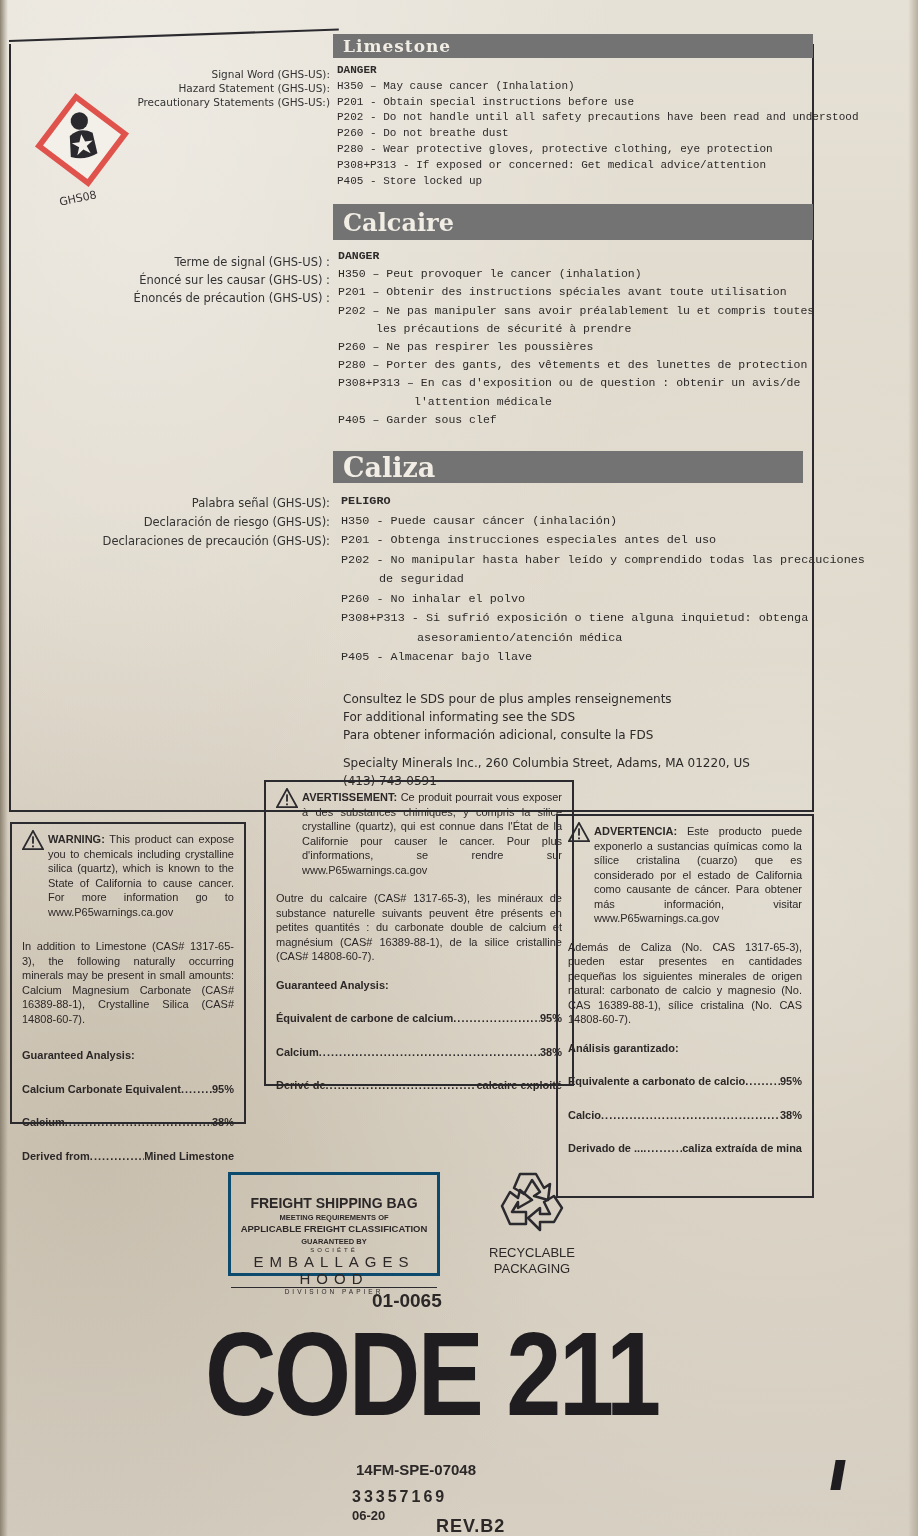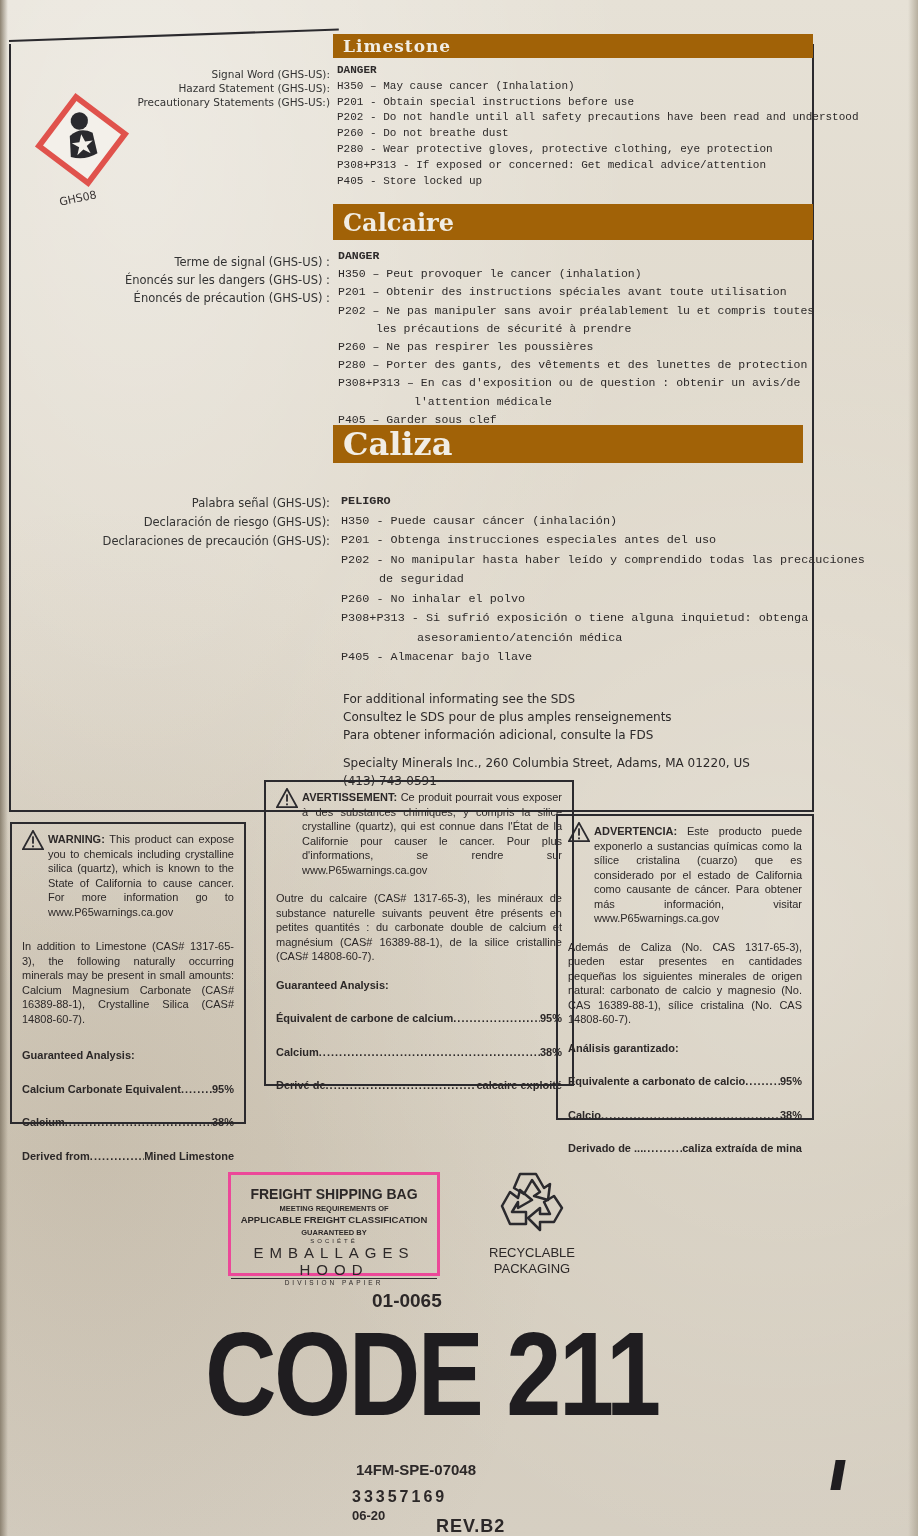--- a/index.html
+++ b/index.html
@@ -35,27 +35,27 @@
     }
     .hazard-pictogram {
       position: absolute; left: 34px; top: 92px; width: 96px; height: 96px;
     }
     .ghs-code {
       position: absolute; left: 59px; top: 192px; font-size: 11px; transform: rotate(-12deg);
       font-family: "DejaVu Sans", sans-serif; color: #3a3535;
     }
 
     .section-band {
-      position: absolute; left: 333px; background: #a16207; color: #f1ede4;
+      position: absolute; left: 333px; background: #737373; color: #f1ede4;
       font-family: "DejaVu Serif", serif; font-weight: bold; padding-left: 10px;
       display: flex; align-items: center;
     }
     .band-limestone { top: 34px; width: 480px; height: 24px; font-size: 17px; letter-spacing: 1px; }
     .band-calcaire { top: 204px; width: 480px; height: 36px; font-size: 24px; }
-    .band-caliza { top: 425px; width: 470px; height: 38px; font-size: 32px; }
+    .band-caliza { top: 451px; width: 470px; height: 32px; font-size: 27px; }
 
     .labels {
       position: absolute; text-align: right; font-size: 12px; color: #333;
       font-family: "DejaVu Sans", sans-serif; line-height: 16px;
     }
     .labels.lime { left: 120px; width: 210px; top: 67px; font-size: 10.5px; line-height: 14px; }
     .labels.fr { left: 110px; width: 220px; top: 253px; font-size: 11.5px; line-height: 18px; }
     .labels.es { left: 90px; width: 240px; top: 494px; font-size: 11.5px; line-height: 19px; }
 
     .statements {
@@ -76,38 +76,38 @@
     .sds-info .gap { height: 10px; }
 
     
     .warn-box {
       position: absolute; border: 2px solid #2b2a2e; padding: 8px 10px;
       font-family: "Liberation Sans", sans-serif; font-size: 11px; line-height: 14.5px;
       color: #2c2828; text-align: justify;
     }
     .warn-box.en { left: 10px; top: 822px; width: 236px; height: 302px; }
     .warn-box.fr { left: 264px; top: 780px; width: 310px; height: 306px; }
-    .warn-box.es { left: 556px; top: 814px; width: 258px; height: 306px; }
+    .warn-box.es { left: 556px; top: 814px; width: 258px; height: 384px; }
     .warn-head { display: flex; align-items: flex-start; gap: 4px; }
     .warn-triangle { flex: 0 0 auto; width: 22px; height: 20px; margin-top: -2px; }
     .warn-para { margin-bottom: 14px; }
     .warn-para b { font-weight: bold; }
     .analysis-title { font-weight: bold; margin-bottom: 2px; }
     .analysis-row { display: flex; white-space: nowrap; font-weight: bold; margin-top: 19px; }
     .analysis-row .dots { flex: 1; overflow: hidden; }
     .analysis-row .dots::after {
       content: "....................................................................................................";
       letter-spacing: 1px;
     }
 
     
     .freight-box {
       position: absolute; left: 228px; top: 1172px; width: 212px; height: 104px;
-      border: 3px solid #ec4899; text-align: center; font-family: "Liberation Sans", sans-serif;
-      color: #2c2828; padding-top: 11px;
+      border: 3px solid #0c4a6e; text-align: center; font-family: "Liberation Sans", sans-serif;
+      color: #2c2828; padding-top: 20px;
     }
     .freight-title { font-weight: bold; font-size: 14px; }
     .freight-sub { font-size: 7.5px; font-weight: bold; margin-top: 2px; }
     .freight-class { font-size: 9.5px; font-weight: bold; margin-top: 1px; }
     .freight-guar { font-size: 7.5px; font-weight: bold; margin-top: 3px; }
     .freight-soc { font-size: 6px; letter-spacing: 3px; margin-top: 1px; }
     .freight-hood { font-size: 15px; letter-spacing: 6px; margin-top: 0; border-bottom: 1px solid #2b2a2e; display: inline-block; }
     .freight-div { font-size: 6.5px; letter-spacing: 3px; }
 
     .recycle-icon { position: absolute; left: 492px; top: 1168px; width: 80px; height: 72px; }
@@ -161,21 +161,21 @@
   <div class="line">P202 - Do not handle until all safety precautions have been read and understood</div>
   <div class="line">P260 - Do not breathe dust</div>
   <div class="line">P280 - Wear protective gloves, protective clothing, eye protection</div>
   <div class="line">P308+P313 - If exposed or concerned: Get medical advice/attention</div>
   <div class="line">P405 - Store locked up</div>
 </div>
 
 <div class="section-band band-calcaire">Calcaire</div>
 <div class="labels fr">
   <div>Terme de signal (GHS-US) :</div>
-  <div>Énoncés sur les dangers (GHS-US) :</div>
+  <div>Énoncé sur les causar (GHS-US) :</div>
   <div>Énoncés de précaution (GHS-US) :</div>
 </div>
 <div class="statements fr">
   <div class="line signal">DANGER</div>
   <div class="line">H350 – Peut provoquer le cancer (inhalation)</div>
   <div class="line">P201 – Obtenir des instructions spéciales avant toute utilisation</div>
   <div class="line">P202 – Ne pas manipuler sans avoir préalablement lu et compris toutes</div>
   <div class="line indent">les précautions de sécurité à prendre</div>
   <div class="line">P260 – Ne pas respirer les poussières</div>
   <div class="line">P280 – Porter des gants, des vêtements et des lunettes de protection</div>
@@ -196,22 +196,22 @@
   <div class="line">P201 - Obtenga instrucciones especiales antes del uso</div>
   <div class="line">P202 - No manipular hasta haber leído y comprendido todas las precauciones</div>
   <div class="line indent">de seguridad</div>
   <div class="line">P260 - No inhalar el polvo</div>
   <div class="line">P308+P313 - Si sufrió exposición o tiene alguna inquietud: obtenga</div>
   <div class="line indent2">asesoramiento/atención médica</div>
   <div class="line">P405 - Almacenar bajo llave</div>
 </div>
 
 <div class="sds-info">
+  <div>Consultez le SDS pour de plus amples renseignements</div>
   <div>For additional informating see the SDS</div>
-  <div>Consultez le SDS pour de plus amples renseignements</div>
   <div>Para obtener información adicional, consulte la FDS</div>
   <div class="gap"></div>
   <div>Specialty Minerals Inc., 260 Columbia Street, Adams, MA 01220, US</div>
   <div>(413) 743-0591</div>
 </div>
 
 <div class="warn-box en">
   <div class="warn-head warn-para">
     <svg class="warn-triangle" viewBox="0 0 24 22">
       <path d="M12 1 L23 21 L1 21 Z" fill="none" stroke="#2b2a2e" stroke-width="2"></path>

